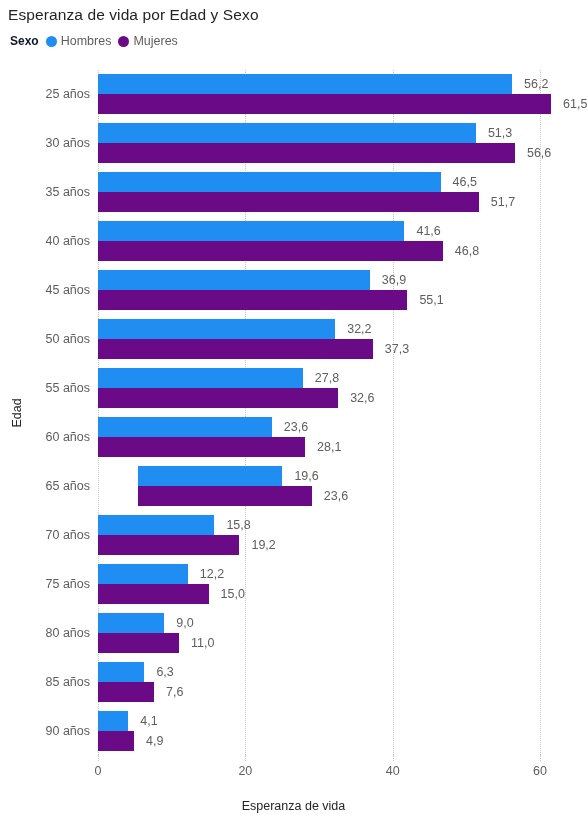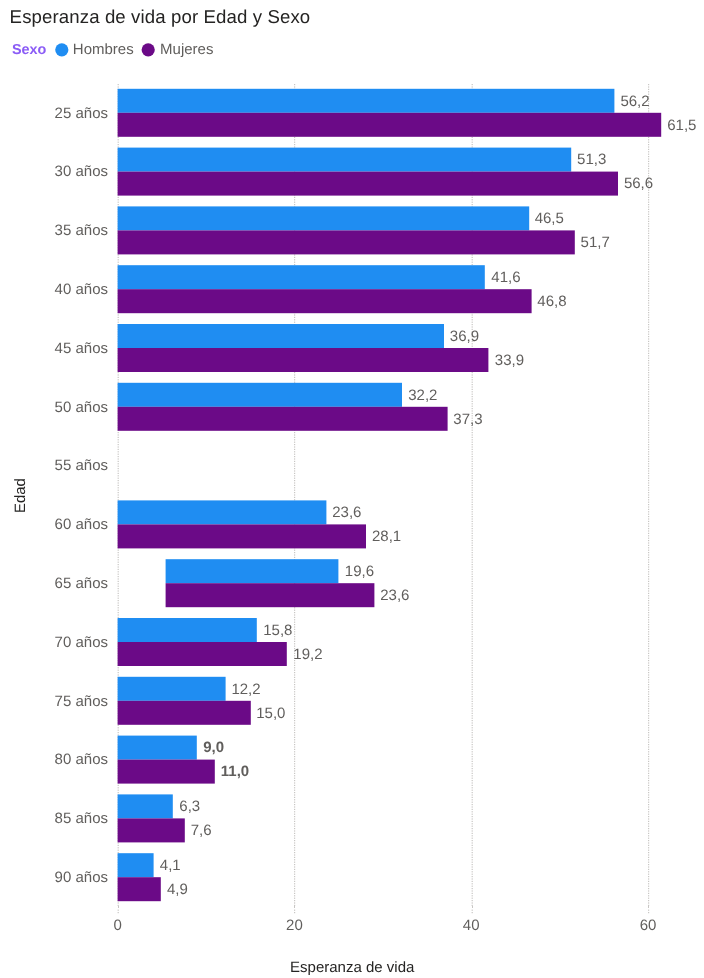--- a/index.html
+++ b/index.html
@@ -14,21 +14,21 @@
   
   .chart-title {
     position: absolute; left: 8px; top: 6px;
     font-size: 15.5px; color: #252423; white-space: nowrap;
     letter-spacing: .1px;
   }
 
   
   .legend { position: absolute; left: 10px; top: 34px;
             display: flex; align-items: center; gap: 7px; }
-  .legend-title { font-size: 12px; font-weight: bold; color: #8b5cf6; }
+  .legend-title { font-size: 12px; font-weight: bold; color: #0f172a; }
   .legend-item { display: flex; align-items: center; gap: 4px; }
   .legend-swatch { width: 11px; height: 11px; border-radius: 50%; display:block; }
   .legend-label { font-size: 12.5px; color: #605e5c; }
 
   
   .plot {
     position: absolute;
     left: 98px; top: 70px;
     width: 442px; height: 685px;
   }
@@ -41,21 +41,21 @@
   .row { position: absolute; left: 0; width: 100%; }
   .bar {
     position: absolute; left: 0; height: 20px;
     display: block;
   }
   .bar.hombres { top: 0;  background: #1f8df2; }
   .bar.mujeres { top: 20px; background: #6b0a87; }
   .bar-label {
     position: absolute; height: 20px; line-height: 20px;
     font-size: 12.5px; color: #605e5c; white-space: nowrap;
-    padding-left: 5px;
+    padding-left: 12px;
   }
   .bar-label.hombres { top: 0; }
   .bar-label.mujeres { top: 20px; }
 
   
   .cat-label {
     position: absolute; right: 0; width: 90px;
     text-align: right; font-size: 12.5px; color: #605e5c;
     height: 40px; line-height: 40px; white-space: nowrap;
     padding-right: 8px;
@@ -151,28 +151,34 @@
       <div class="row" style="top: 151.25px; height: 40px;">
         <div class="bar hombres" style="width: 306.453px; background: rgb(31, 141, 242);"></div>
         <div class="bar-label hombres" style="left: 306.453px;">41,6</div>
         <div class="bar mujeres" style="width: 344.76px; background: rgb(107, 10, 135);"></div>
         <div class="bar-label mujeres" style="left: 344.76px;">46,8</div>
       </div>
       <div class="row" style="top: 200.179px; height: 40px;">
         <div class="bar hombres" style="width: 271.83px; background: rgb(31, 141, 242);"></div>
         <div class="bar-label hombres" style="left: 271.83px;">36,9</div>
         <div class="bar mujeres" style="width: 309.4px; background: rgb(107, 10, 135);"></div>
-        <div class="bar-label mujeres" style="left: 309.4px;">33,9</div>
+        <div class="bar-label mujeres" style="left: 309.4px;">55,1</div>
       </div>
       <div class="row" style="top: 249.107px; height: 40px;">
         <div class="bar hombres" style="width: 237.207px; background: rgb(31, 141, 242);"></div>
         <div class="bar-label hombres" style="left: 237.207px;">32,2</div>
         <div class="bar mujeres" style="width: 274.777px; background: rgb(107, 10, 135);"></div>
         <div class="bar-label mujeres" style="left: 274.777px;">37,3</div>
       </div>
+      <div class="row" style="top: 298.036px; height: 40px;">
+        <div class="bar hombres" style="width: 204.793px; background: rgb(31, 141, 242);"></div>
+        <div class="bar-label hombres" style="left: 204.793px;">27,8</div>
+        <div class="bar mujeres" style="width: 240.153px; background: rgb(107, 10, 135);"></div>
+        <div class="bar-label mujeres" style="left: 240.153px;">32,6</div>
+      </div>
       <div class="row" style="top: 346.964px; height: 40px;">
         <div class="bar hombres" style="width: 173.853px; background: rgb(31, 141, 242);"></div>
         <div class="bar-label hombres" style="left: 173.853px;">23,6</div>
         <div class="bar mujeres" style="width: 207.003px; background: rgb(107, 10, 135);"></div>
         <div class="bar-label mujeres" style="left: 207.003px;">28,1</div>
       </div>
       <div class="row" style="top: 395.893px; height: 40px; margin-left: 40px;">
         <div class="bar hombres" style="width: 144.387px; background: rgb(31, 141, 242);"></div>
         <div class="bar-label hombres" style="left: 144.387px;">19,6</div>
         <div class="bar mujeres" style="width: 173.853px; background: rgb(107, 10, 135);"></div>
@@ -183,21 +189,21 @@
         <div class="bar-label hombres" style="left: 116.393px;">15,8</div>
         <div class="bar mujeres" style="width: 141.44px; background: rgb(107, 10, 135);"></div>
         <div class="bar-label mujeres" style="left: 141.44px;">19,2</div>
       </div>
       <div class="row" style="top: 493.75px; height: 40px;">
         <div class="bar hombres" style="width: 89.8733px; background: rgb(31, 141, 242);"></div>
         <div class="bar-label hombres" style="left: 89.8733px;">12,2</div>
         <div class="bar mujeres" style="width: 110.5px; background: rgb(107, 10, 135);"></div>
         <div class="bar-label mujeres" style="left: 110.5px;">15,0</div>
       </div>
-      <div class="row" style="top: 542.679px; height: 40px; font-weight: bold;">
+      <div class="row" style="top: 542.679px; height: 40px;">
         <div class="bar hombres" style="width: 66.3px; background: rgb(31, 141, 242);"></div>
         <div class="bar-label hombres" style="left: 66.3px;">9,0</div>
         <div class="bar mujeres" style="width: 81.0333px; background: rgb(107, 10, 135);"></div>
         <div class="bar-label mujeres" style="left: 81.0333px;">11,0</div>
       </div>
       <div class="row" style="top: 591.607px; height: 40px;">
         <div class="bar hombres" style="width: 46.41px; background: rgb(31, 141, 242);"></div>
         <div class="bar-label hombres" style="left: 46.41px;">6,3</div>
         <div class="bar mujeres" style="width: 55.9867px; background: rgb(107, 10, 135);"></div>
         <div class="bar-label mujeres" style="left: 55.9867px;">7,6</div>

